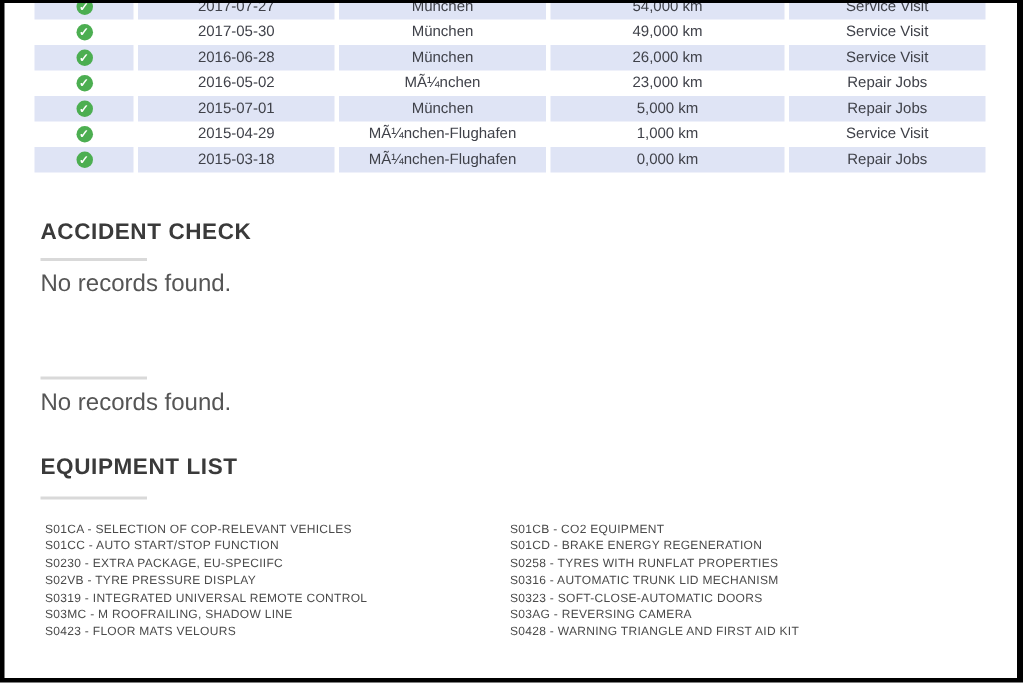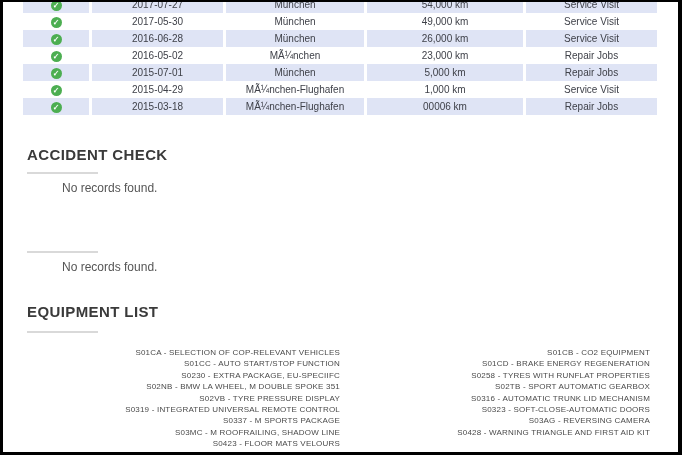--- a/index.html
+++ b/index.html
@@ -69,24 +69,23 @@
   .divider {
     position:absolute;
     left:24px;
     width:71px;
     height:2px;
     background:#d9d9d9;
   }
   .no-records {
     position:absolute;
     left:24px;
-    font-size:12px;
+    font-size:16px;
     color:#555555;
     white-space:nowrap;
-    margin-left:35px;
   }
   #accident-title { top:144px; }
   #accident-divider { top:170px; }
   #accident-body { top:179px; }
   #stolen-title { top:222px; }
   #stolen-divider { top:249px; }
   #stolen-body { top:258px; }
   #equipment-title { top:301px; }
   #equipment-divider { top:329px; }
 
@@ -97,21 +96,20 @@
     display:flex;
   }
   .equip-col { width:310px; }
   .equip-col.right { margin-left:0; }
   .equip-item {
     font-size:8px;
     line-height:11.4px;
     color:#4a4a4a;
     letter-spacing:0.2px;
     white-space:nowrap;
-    text-align:right;
   }
 </style>
 </head>
 <body>
 
 <div class="page">
 
   <div class="table-wrap">
     <table class="history">
       <colgroup>
@@ -161,21 +159,21 @@
             <td><span class="check">✓</span></td>
             <td>2015-04-29</td>
             <td>MÃ¼nchen-Flughafen</td>
             <td>1,000 km</td>
             <td>Service Visit</td>
           </tr>
           <tr class="hist-row">
             <td><span class="check">✓</span></td>
             <td>2015-03-18</td>
             <td>MÃ¼nchen-Flughafen</td>
-            <td>00006 km</td>
+            <td>0,000 km</td>
             <td>Repair Jobs</td>
           </tr>
         </tbody>
     </table>
   </div>
 
   <div class="section-title" id="accident-title">ACCIDENT CHECK</div>
   <div class="divider" id="accident-divider"></div>
   <div class="no-records" id="accident-body">No records found.</div>
 
@@ -183,32 +181,29 @@
   <div class="no-records" id="stolen-body">No records found.</div>
 
   <div class="section-title" id="equipment-title">EQUIPMENT LIST</div>
   <div class="divider" id="equipment-divider"></div>
 
   <div class="equipment-cols">
     <div class="equip-col">
         <div class="equip-item">S01CA - SELECTION OF COP-RELEVANT VEHICLES</div>
         <div class="equip-item">S01CC - AUTO START/STOP FUNCTION</div>
         <div class="equip-item">S0230 - EXTRA PACKAGE, EU-SPECIIFC</div>
-        <div class="equip-item">S02NB - BMW LA WHEEL, M DOUBLE SPOKE 351</div>
         <div class="equip-item">S02VB - TYRE PRESSURE DISPLAY</div>
         <div class="equip-item">S0319 - INTEGRATED UNIVERSAL REMOTE CONTROL</div>
-        <div class="equip-item">S0337 - M SPORTS PACKAGE</div>
         <div class="equip-item">S03MC - M ROOFRAILING, SHADOW LINE</div>
         <div class="equip-item">S0423 - FLOOR MATS VELOURS</div>
       </div>
     <div class="equip-col right">
         <div class="equip-item">S01CB - CO2 EQUIPMENT</div>
         <div class="equip-item">S01CD - BRAKE ENERGY REGENERATION</div>
         <div class="equip-item">S0258 - TYRES WITH RUNFLAT PROPERTIES</div>
-        <div class="equip-item">S02TB - SPORT AUTOMATIC GEARBOX</div>
         <div class="equip-item">S0316 - AUTOMATIC TRUNK LID MECHANISM</div>
         <div class="equip-item">S0323 - SOFT-CLOSE-AUTOMATIC DOORS</div>
         <div class="equip-item">S03AG - REVERSING CAMERA</div>
         <div class="equip-item">S0428 - WARNING TRIANGLE AND FIRST AID KIT</div>
       </div>
   </div>
 
 </div>
 
 </body></html>

